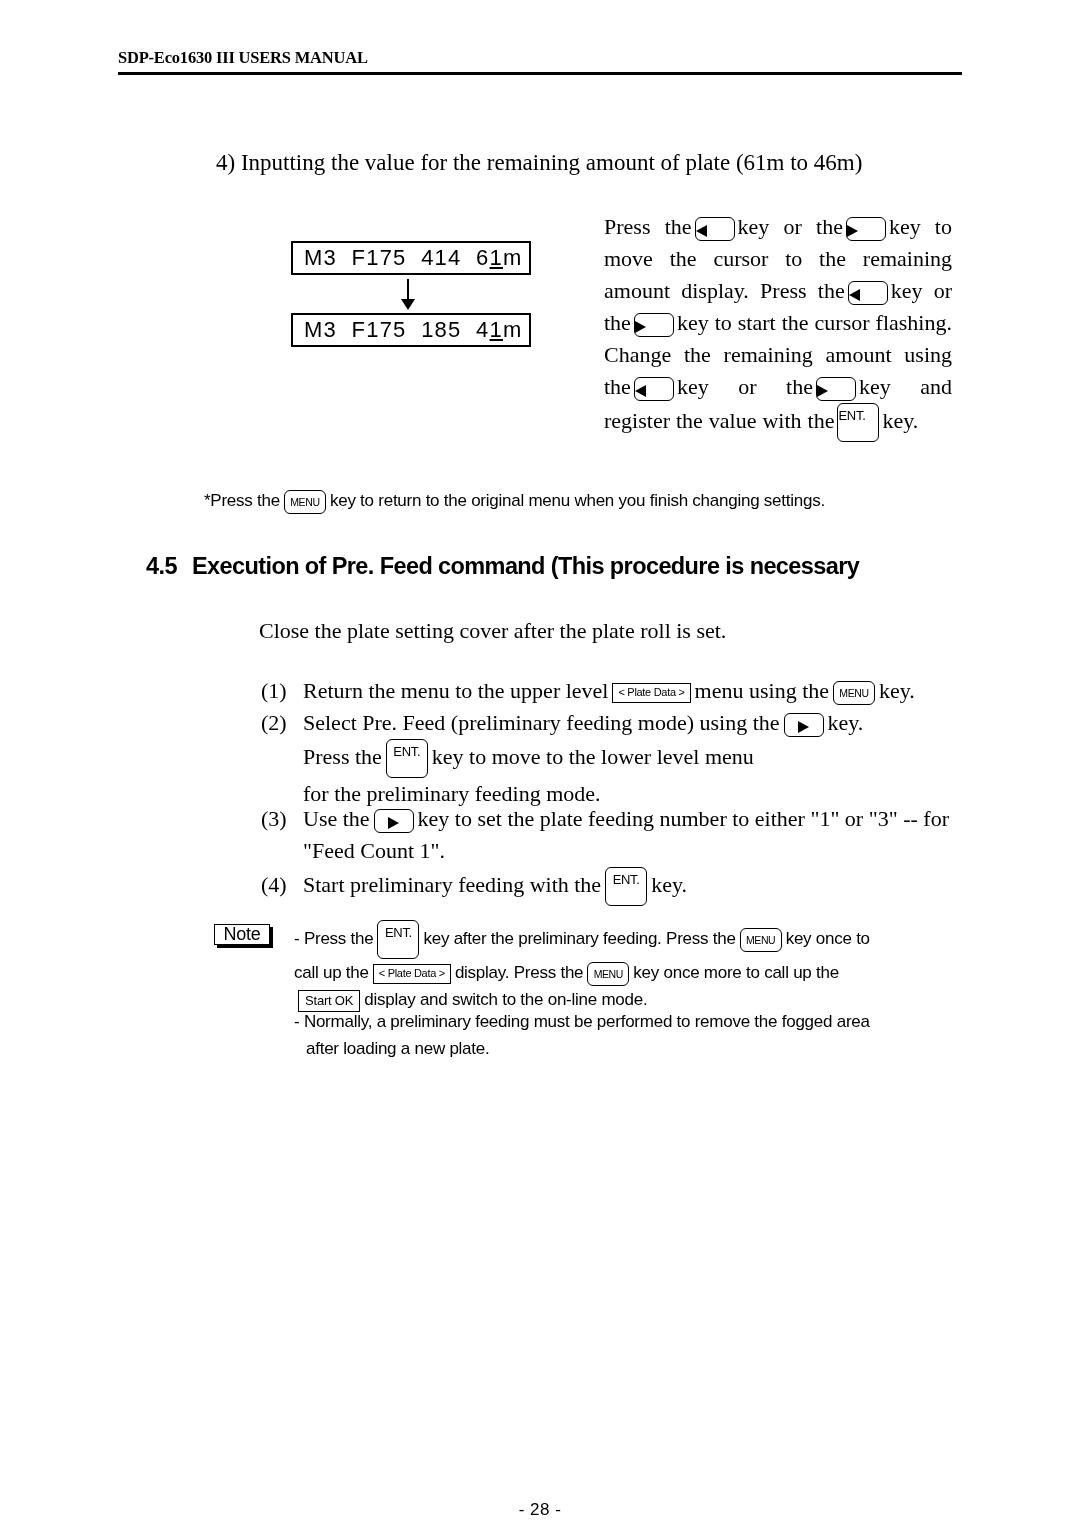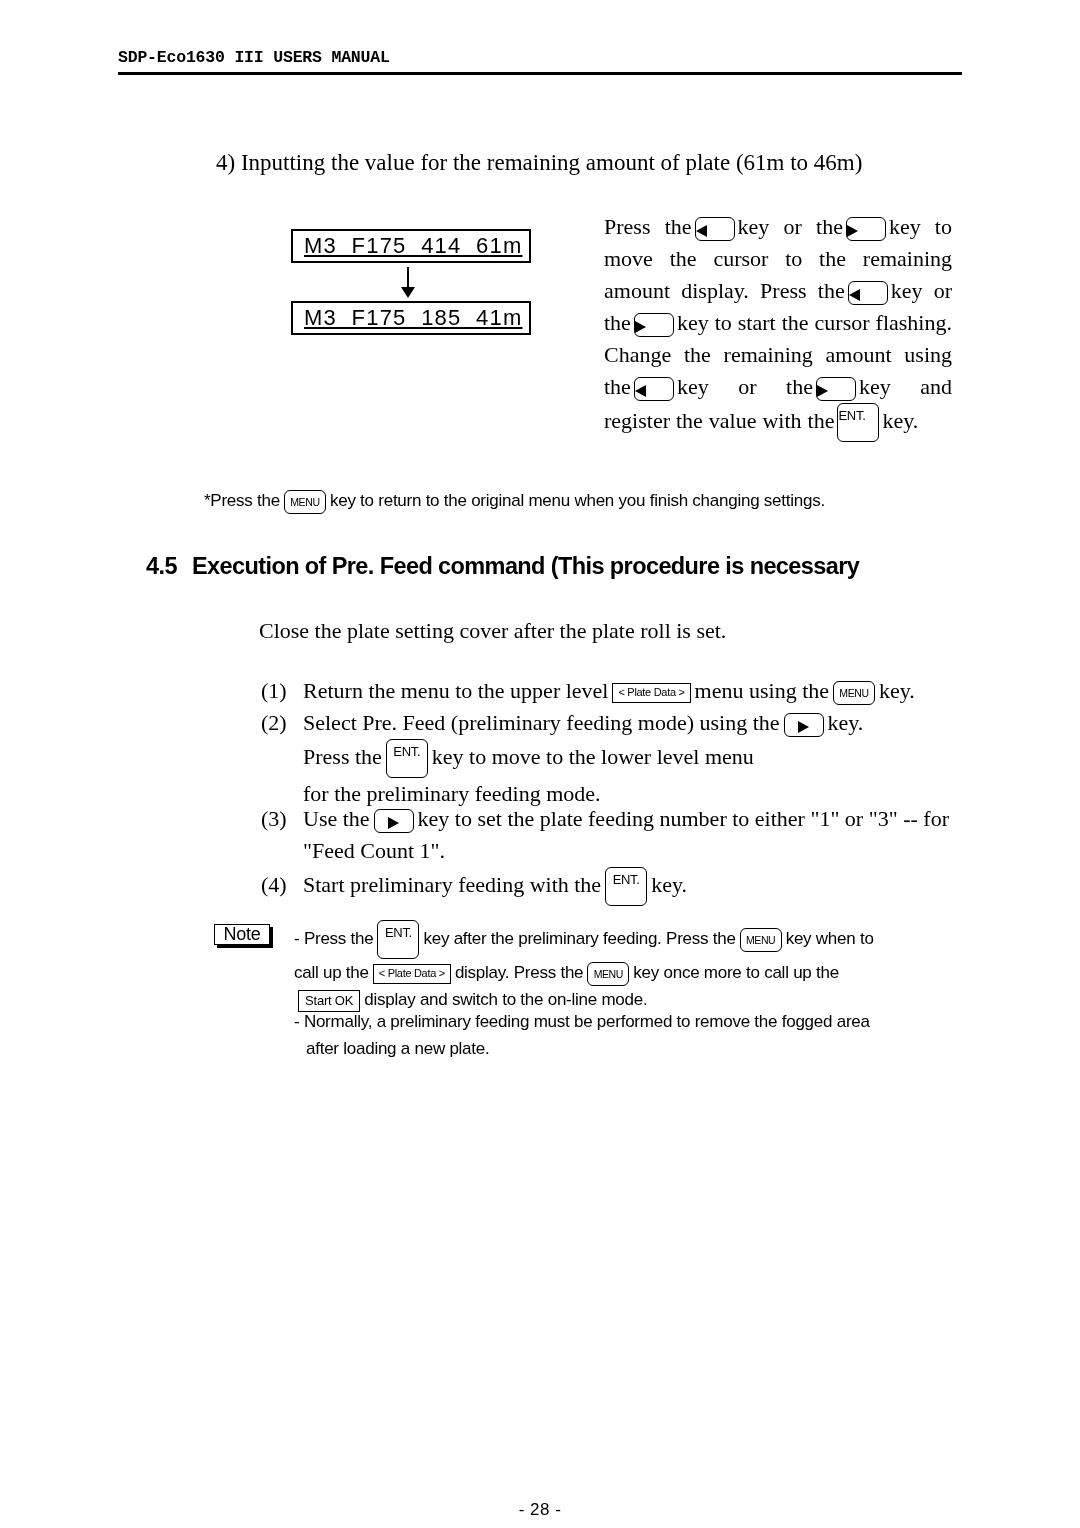--- a/index.html
+++ b/index.html
@@ -17,21 +17,21 @@
   }
 
   
   #header {
     position: absolute;
     left: 118px;
     top: 48px;
     width: 844px;
   }
   #header-title {
-    font-family: Liberation Mono, monospace;
+    font-family: Liberation Serif, serif;
     font-size: 16.5px;
     font-weight: bold;
     letter-spacing: -0.2px;
     line-height: 20px;
   }
   #header-rule {
     margin-top: 4px;
     border-top: 3px solid #000;
     width: 100%;
   }
@@ -119,23 +119,22 @@
     top: 148px;
     font-size: 23px;
     line-height: 30px;
     white-space: nowrap;
   }
 
   
   #lcd-block {
     position: absolute;
     left: 291px;
-    top: 229px;
+    top: 241px;
     width: 240px;
-    text-decoration: underline;
   }
   .lcd {
     border: 2.2px solid #000;
     box-sizing: border-box;
     width: 240px;
     height: 34px;
     font-family: "Liberation Sans", sans-serif;
     font-size: 22px;
     line-height: 30px;
     letter-spacing: 1.2px;
@@ -339,21 +338,21 @@
 
 <div id="li2" class="li serif"><span class="num">(2)</span><span class="cont"><span>Select Pre. Feed (preliminary feeding mode) using the</span><span class="key key-arrow"><span class="tri right"></span></span><span>key.</span></span><span class="sub"><span>Press the</span><span class="key key-ent">ENT.</span><span>key to move to the lower level menu</span></span><span class="sub">for the preliminary feeding mode.</span></div>
 
 <div id="li3" class="li serif"><span class="num">(3)</span><span class="cont"><span>Use the</span><span class="key key-arrow"><span class="tri right"></span></span><span>key to set the plate feeding number to either "1" or "3" -- for</span></span><span class="sub">"Feed Count 1".</span></div>
 
 <div id="li4" class="li serif"><span class="num">(4)</span><span class="cont"><span>Start preliminary feeding with the</span><span class="key key-ent">ENT.</span><span>key.</span></span></div>
 
 <div id="note-badge">Note</div>
 
 <div id="note-body">
-  <span class="nl"><span>- Press the</span><span class="key key-ent">ENT.</span><span>key after the  preliminary feeding.  Press the</span><span class="key key-menu">MENU</span><span>key when to</span></span>
+  <span class="nl"><span>- Press the</span><span class="key key-ent">ENT.</span><span>key after the  preliminary feeding.  Press the</span><span class="key key-menu">MENU</span><span>key once to</span></span>
   <span class="nl"><span>call up the</span><span class="tag tag-platedata">&lt; Plate Data &gt;</span><span>display.   Press the</span><span class="key key-menu">MENU</span><span>key once more to call up the</span></span>
   <span class="nl"><span class="tag tag-startok">Start OK</span><span>display and switch to the on-line mode.</span></span>
 </div>
 
 <div id="note-tail">
   <span class="nl">- Normally, a preliminary feeding must be performed to remove the fogged area</span>
   <span class="nl ind">after loading a new plate.</span>
 </div>
 
 <div id="footer">- 28 -</div>

